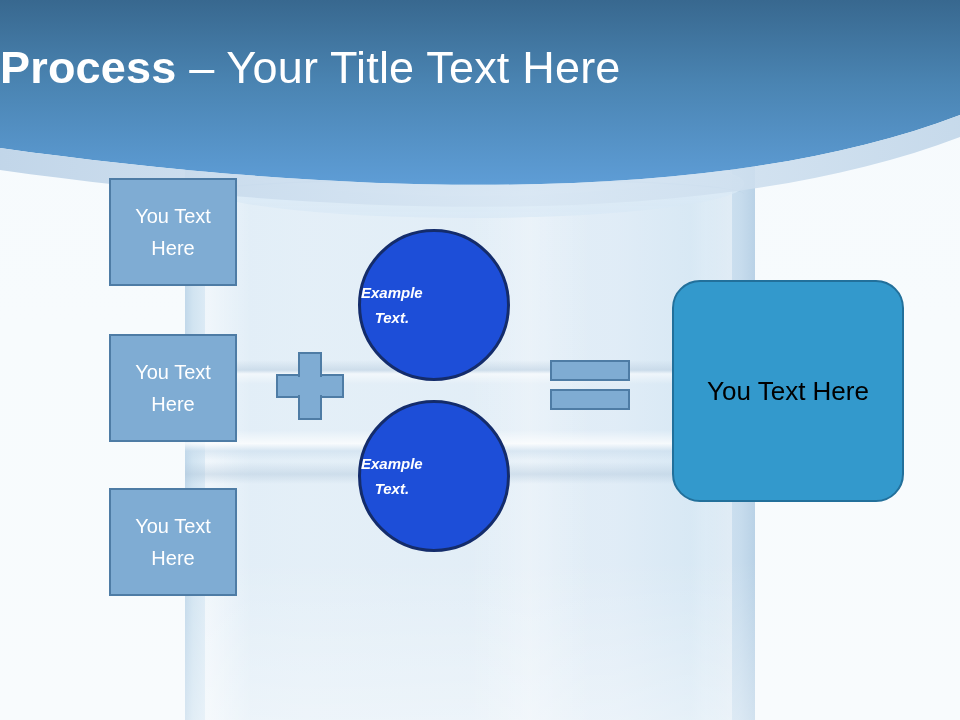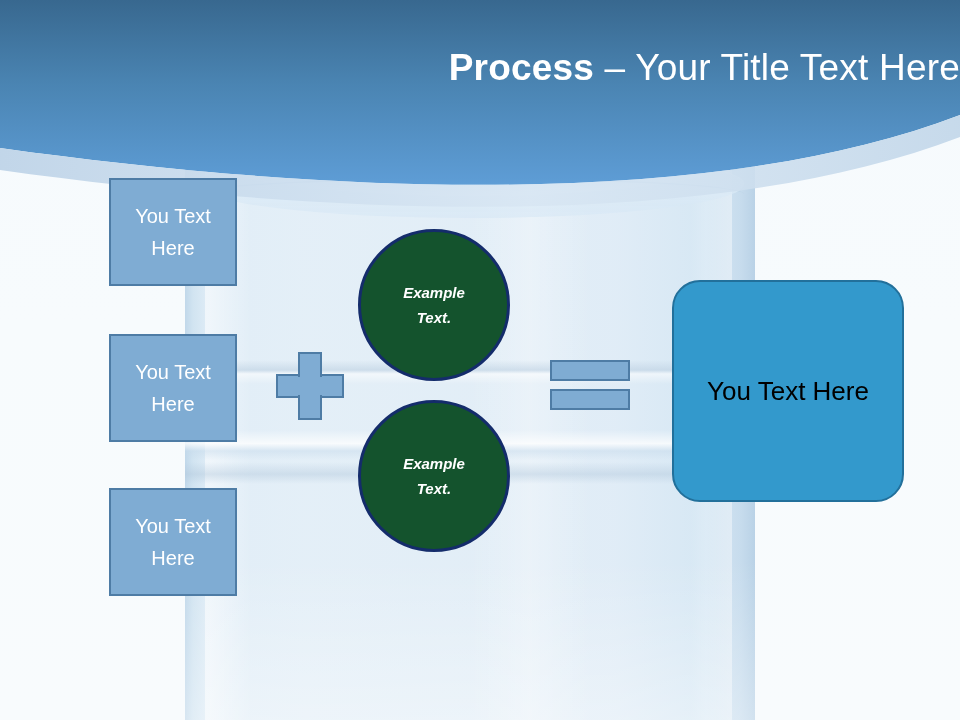--- a/index.html
+++ b/index.html
@@ -153,23 +153,23 @@
   
   .header-svg {
     position: absolute;
     left: 0; top: 0;
     width: 960px; height: 230px;
   }
   .header-title {
     position: absolute;
     left: 0; top: 46px;
     width: 960px;
-    text-align: right;
+    text-align: left;
     color: #ffffff;
-    font-size: 37px;
+    font-size: 45px;
     line-height: 44px;
     letter-spacing: 0.2px;
     white-space: nowrap;
   }
   .header-title .strong { font-weight: 700; }
   .header-title .light  { font-weight: 400; }
 
   
   .shape { position: absolute; box-sizing: border-box; }
 
@@ -188,31 +188,30 @@
     padding: 0 10px;
   }
   .text-box.b1 { left: 109px; top: 178px; }
   .text-box.b2 { left: 109px; top: 334px; }
   .text-box.b3 { left: 109px; top: 488px; }
 
   .circle {
     width: 152px;
     height: 152px;
     border-radius: 50%;
-    background: #14532d;
+    background: #1d4ed8;
     border: 3px solid #142C6B;
     color: #ffffff;
     font-size: 15px;
     font-weight: 700;
     font-style: italic;
     line-height: 25px;
     text-align: center;
     display: flex;
     align-items: center;
-    justify-content: center;
   }
   .circle.c1 { left: 358px; top: 229px; }
   .circle.c2 { left: 358px; top: 400px; }
 
   .result-box {
     left: 672px; top: 280px;
     width: 232px;
     height: 222px;
     border-radius: 28px;
     background: #3399CC;

